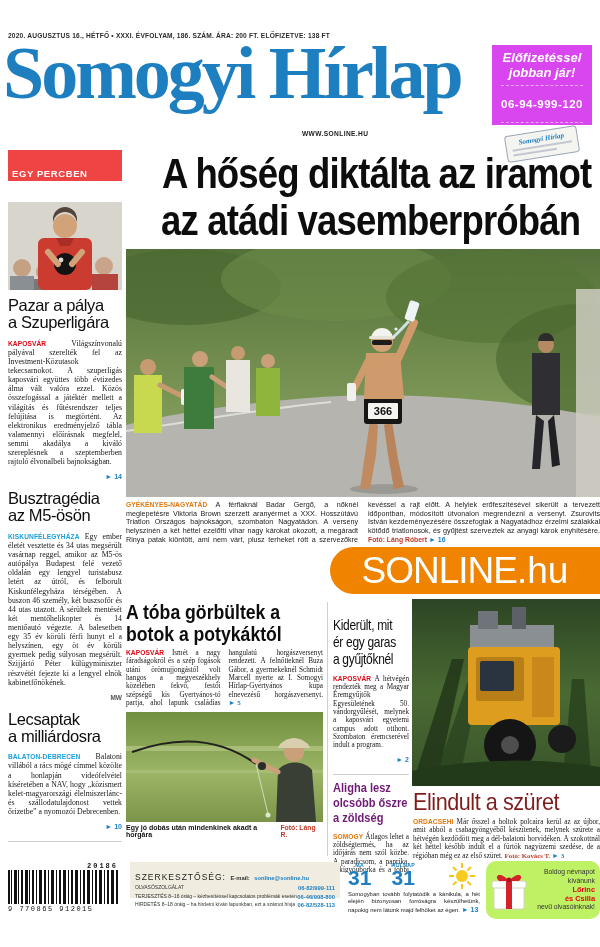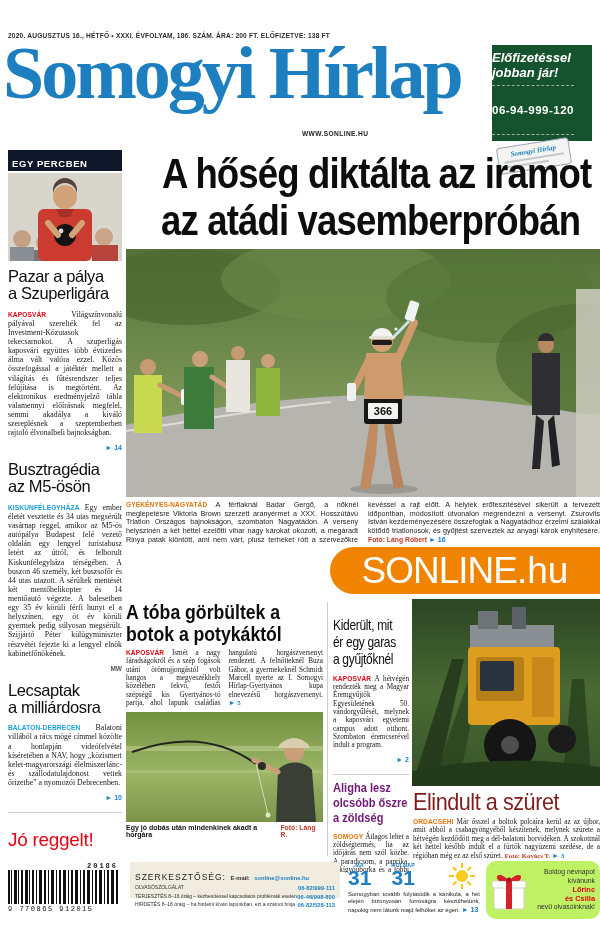--- a/index.html
+++ b/index.html
@@ -4,34 +4,34 @@
 <style>
   html,body{margin:0;padding:0;background:#e9e9e9}
   .page{position:relative;width:600px;height:947px;margin:0 auto;background:#fff;overflow:hidden;
         font-family:"Liberation Sans",sans-serif;color:#141414}
   .abs{position:absolute}
   
   .dateline{left:8px;top:32px;font-size:6.6px;font-weight:bold;color:#2b2b2b;letter-spacing:.2px}
   .mast{left:3px;top:38px;width:488px;font-family:"Liberation Serif",serif;font-weight:bold;
         font-size:74px;line-height:.95;color:#1d7fc0;letter-spacing:-3px;white-space:nowrap}
   .website{left:302px;top:130px;font-size:6.6px;font-weight:bold;color:#222;letter-spacing:.4px}
-  .promo{left:492px;top:45px;width:100px;height:96px;background:#14532d;text-align:left;color:#fff}
+  .promo{left:492px;top:45px;width:100px;height:80px;background:#d946ef;text-align:center;color:#fff}
   .promo .l1{font-style:italic;font-weight:bold;font-size:13px;margin-top:6px;line-height:1.15}
   .promo .phone{font-weight:bold;font-size:11.5px;letter-spacing:.5px;margin-top:4px;
         border-top:1px dashed rgba(255,255,255,.55);border-bottom:1px dashed rgba(255,255,255,.55);
-        padding:18px 0;display:inline-block}
+        padding:12px 0;display:inline-block}
   
   .lead-hl{left:124px;top:150px;width:476px;text-align:center;font-weight:bold;color:#0d0d0d;
            font-size:43px;line-height:47px;letter-spacing:-1px}
   .cond{display:inline-block;transform:scaleX(.85);transform-origin:50% 50%;white-space:nowrap}
   .condL{display:inline-block;transform:scaleX(.86);transform-origin:0 50%;white-space:nowrap}
   
   .sidebar{left:8px;top:150px;width:114px;height:710px;overflow:hidden}
-  .kicker{background:#0f172a;color:#fff;font-weight:bold;font-size:9.5px;letter-spacing:.6px;
-          padding:8px 4px 2px;margin-bottom:2px}
+  .kicker{background:#ef4444;color:#fff;font-weight:bold;font-size:9.5px;letter-spacing:.6px;
+          padding:18px 4px 2px;margin-bottom:21px}
   .sb-h{font-size:16.5px;line-height:1.03;font-weight:400;color:#0e0e0e;letter-spacing:-.4px;margin:7px 0 4px}
   .bodytext{font-family:"Liberation Serif",serif;font-size:7.8px;line-height:1.17;text-align:justify;color:#171717}
   .tag{font-family:"Liberation Sans",sans-serif;font-weight:bold;font-size:6.6px;letter-spacing:.1px}
   .red{color:#e30613}.cyan{color:#1ba0dc}.orange{color:#e0780f}
   .endline{text-align:right;margin-top:-9px;position:relative}
   .pref{font-weight:bold;font-size:7px;color:#1d7fc0;background:#fff;padding-left:3px;white-space:nowrap}
   .sig{font-weight:bold;font-size:6.5px;color:#555;background:#fff;padding-left:3px}
   .sb-hr{border:0;border-top:1px solid #cfcfcf;margin:8px 0 6px}
   .gm-title{color:#e30613;font-size:19px;font-weight:400;letter-spacing:-.3px;margin:16px 0 4px}
   .gm-text{font-family:"Liberation Serif",serif;font-style:italic;font-size:7.8px;line-height:1.18;

